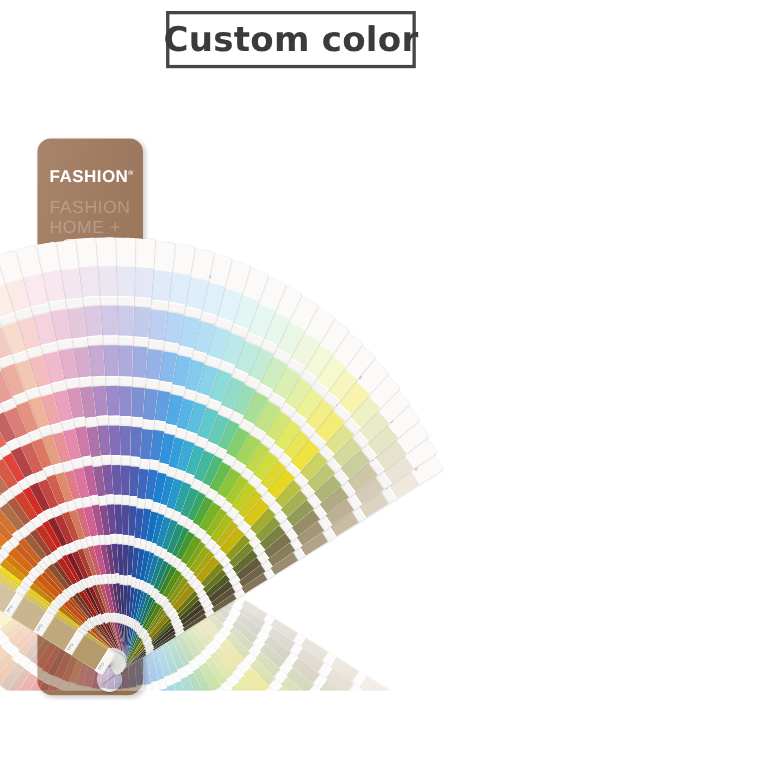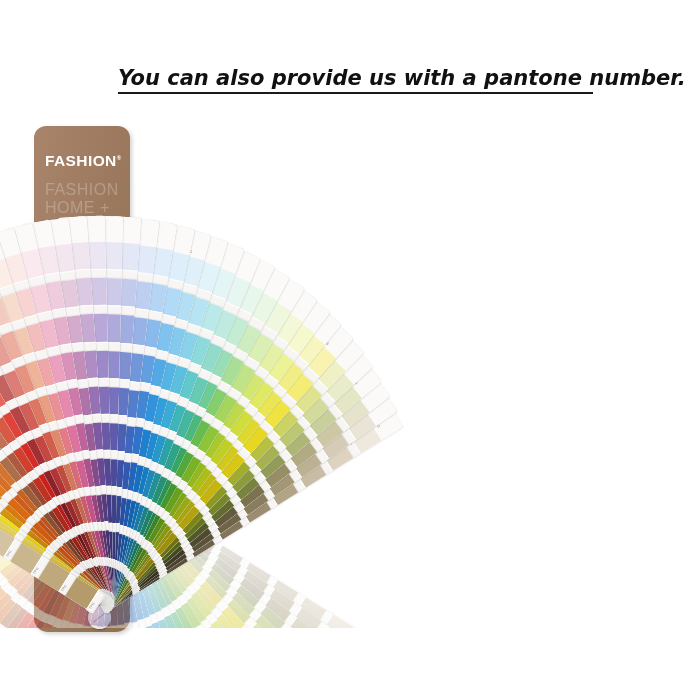--- a/index.html
+++ b/index.html
@@ -243,24 +243,24 @@
     height: 1.2px;
     background: rgba(130,125,120,0.55);
     transform: rotate(-38deg);
   }
 </style>
 </head>
 <body>
 
 <div id="page">
 
+  <div id="title-box">
+    <span id="title-text">Custom color</span>
+  </div>
 
-  <div id="subtitle-wrap">
-    <span id="subtitle-text">You can also provide us with a pantone number.</span>
-  </div>
 
   <div id="stage">
 
     <div class="deck">
       <div id="fan">
           <div class="blade" style="height: 352px; margin-top: -352px; width: 22px; margin-left: -11px; transform: rotate(-58deg); z-index: 200;">
             <div class="swatch" style="background: rgb(211, 195, 162); top: 221.6px; height: 24.124px;"></div>
             <div class="band" style="top: 245.724px; height: 8.476px;">
               <span class="code">TPG</span>
             </div>

